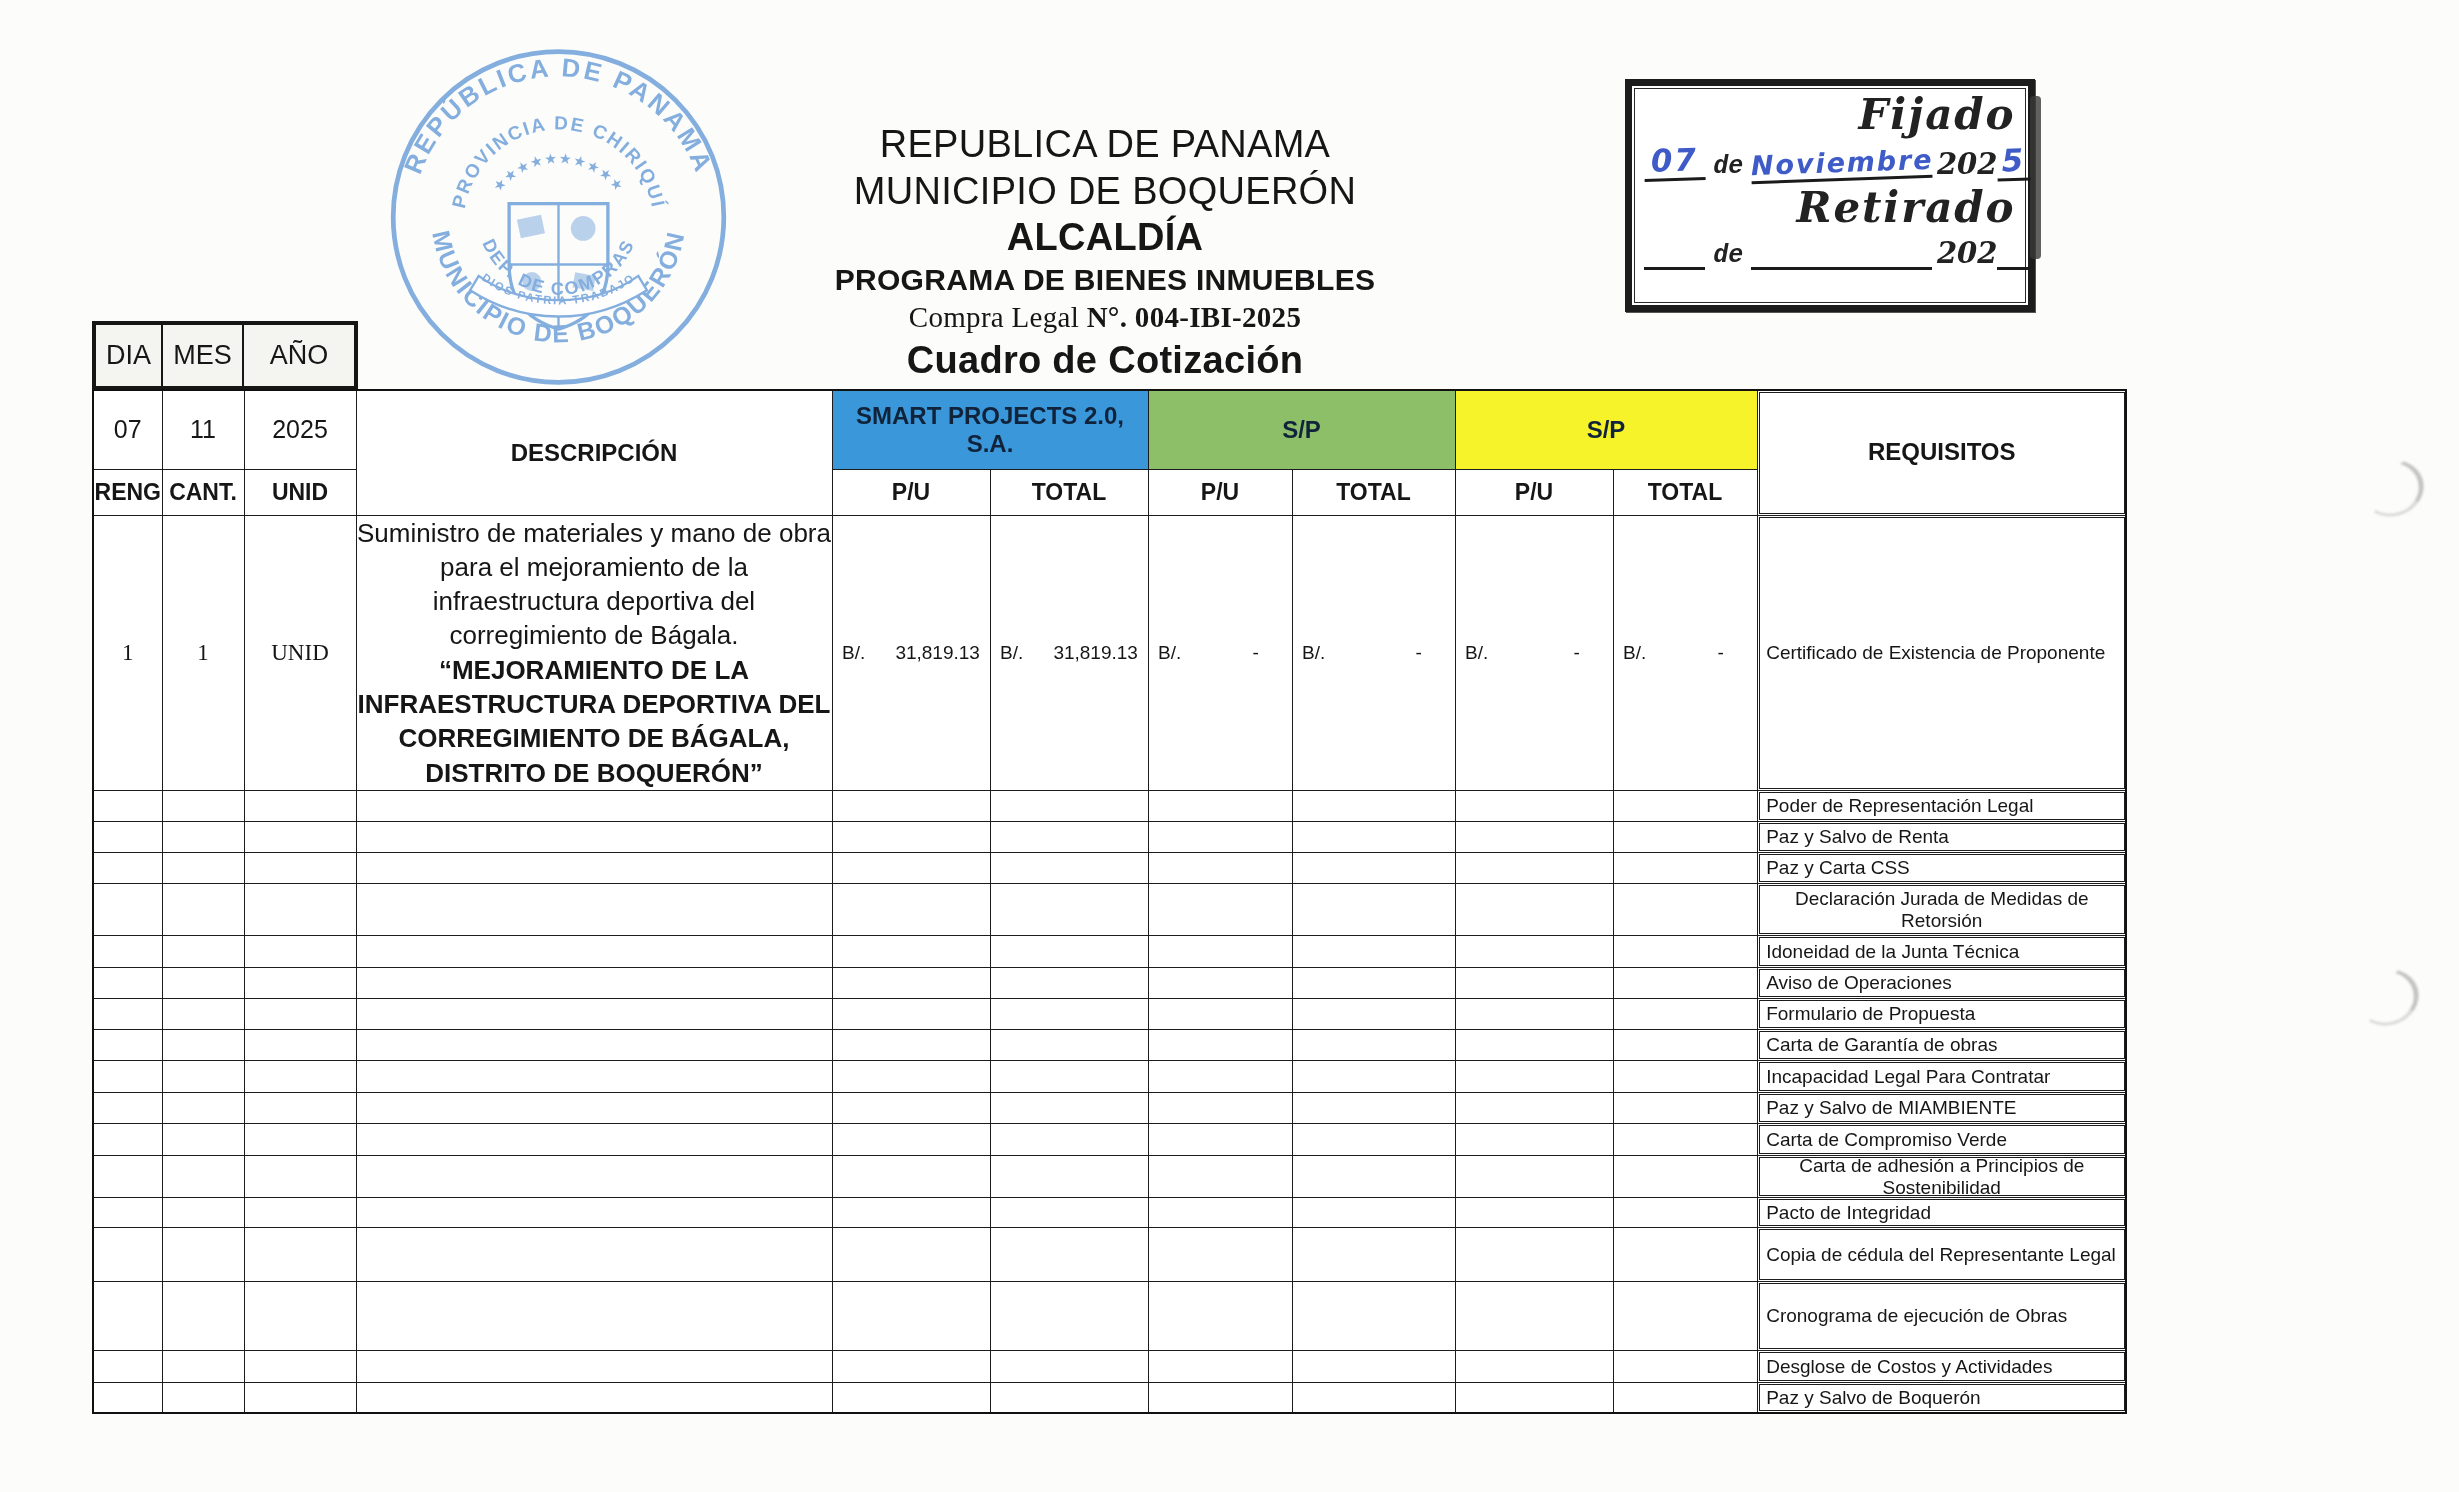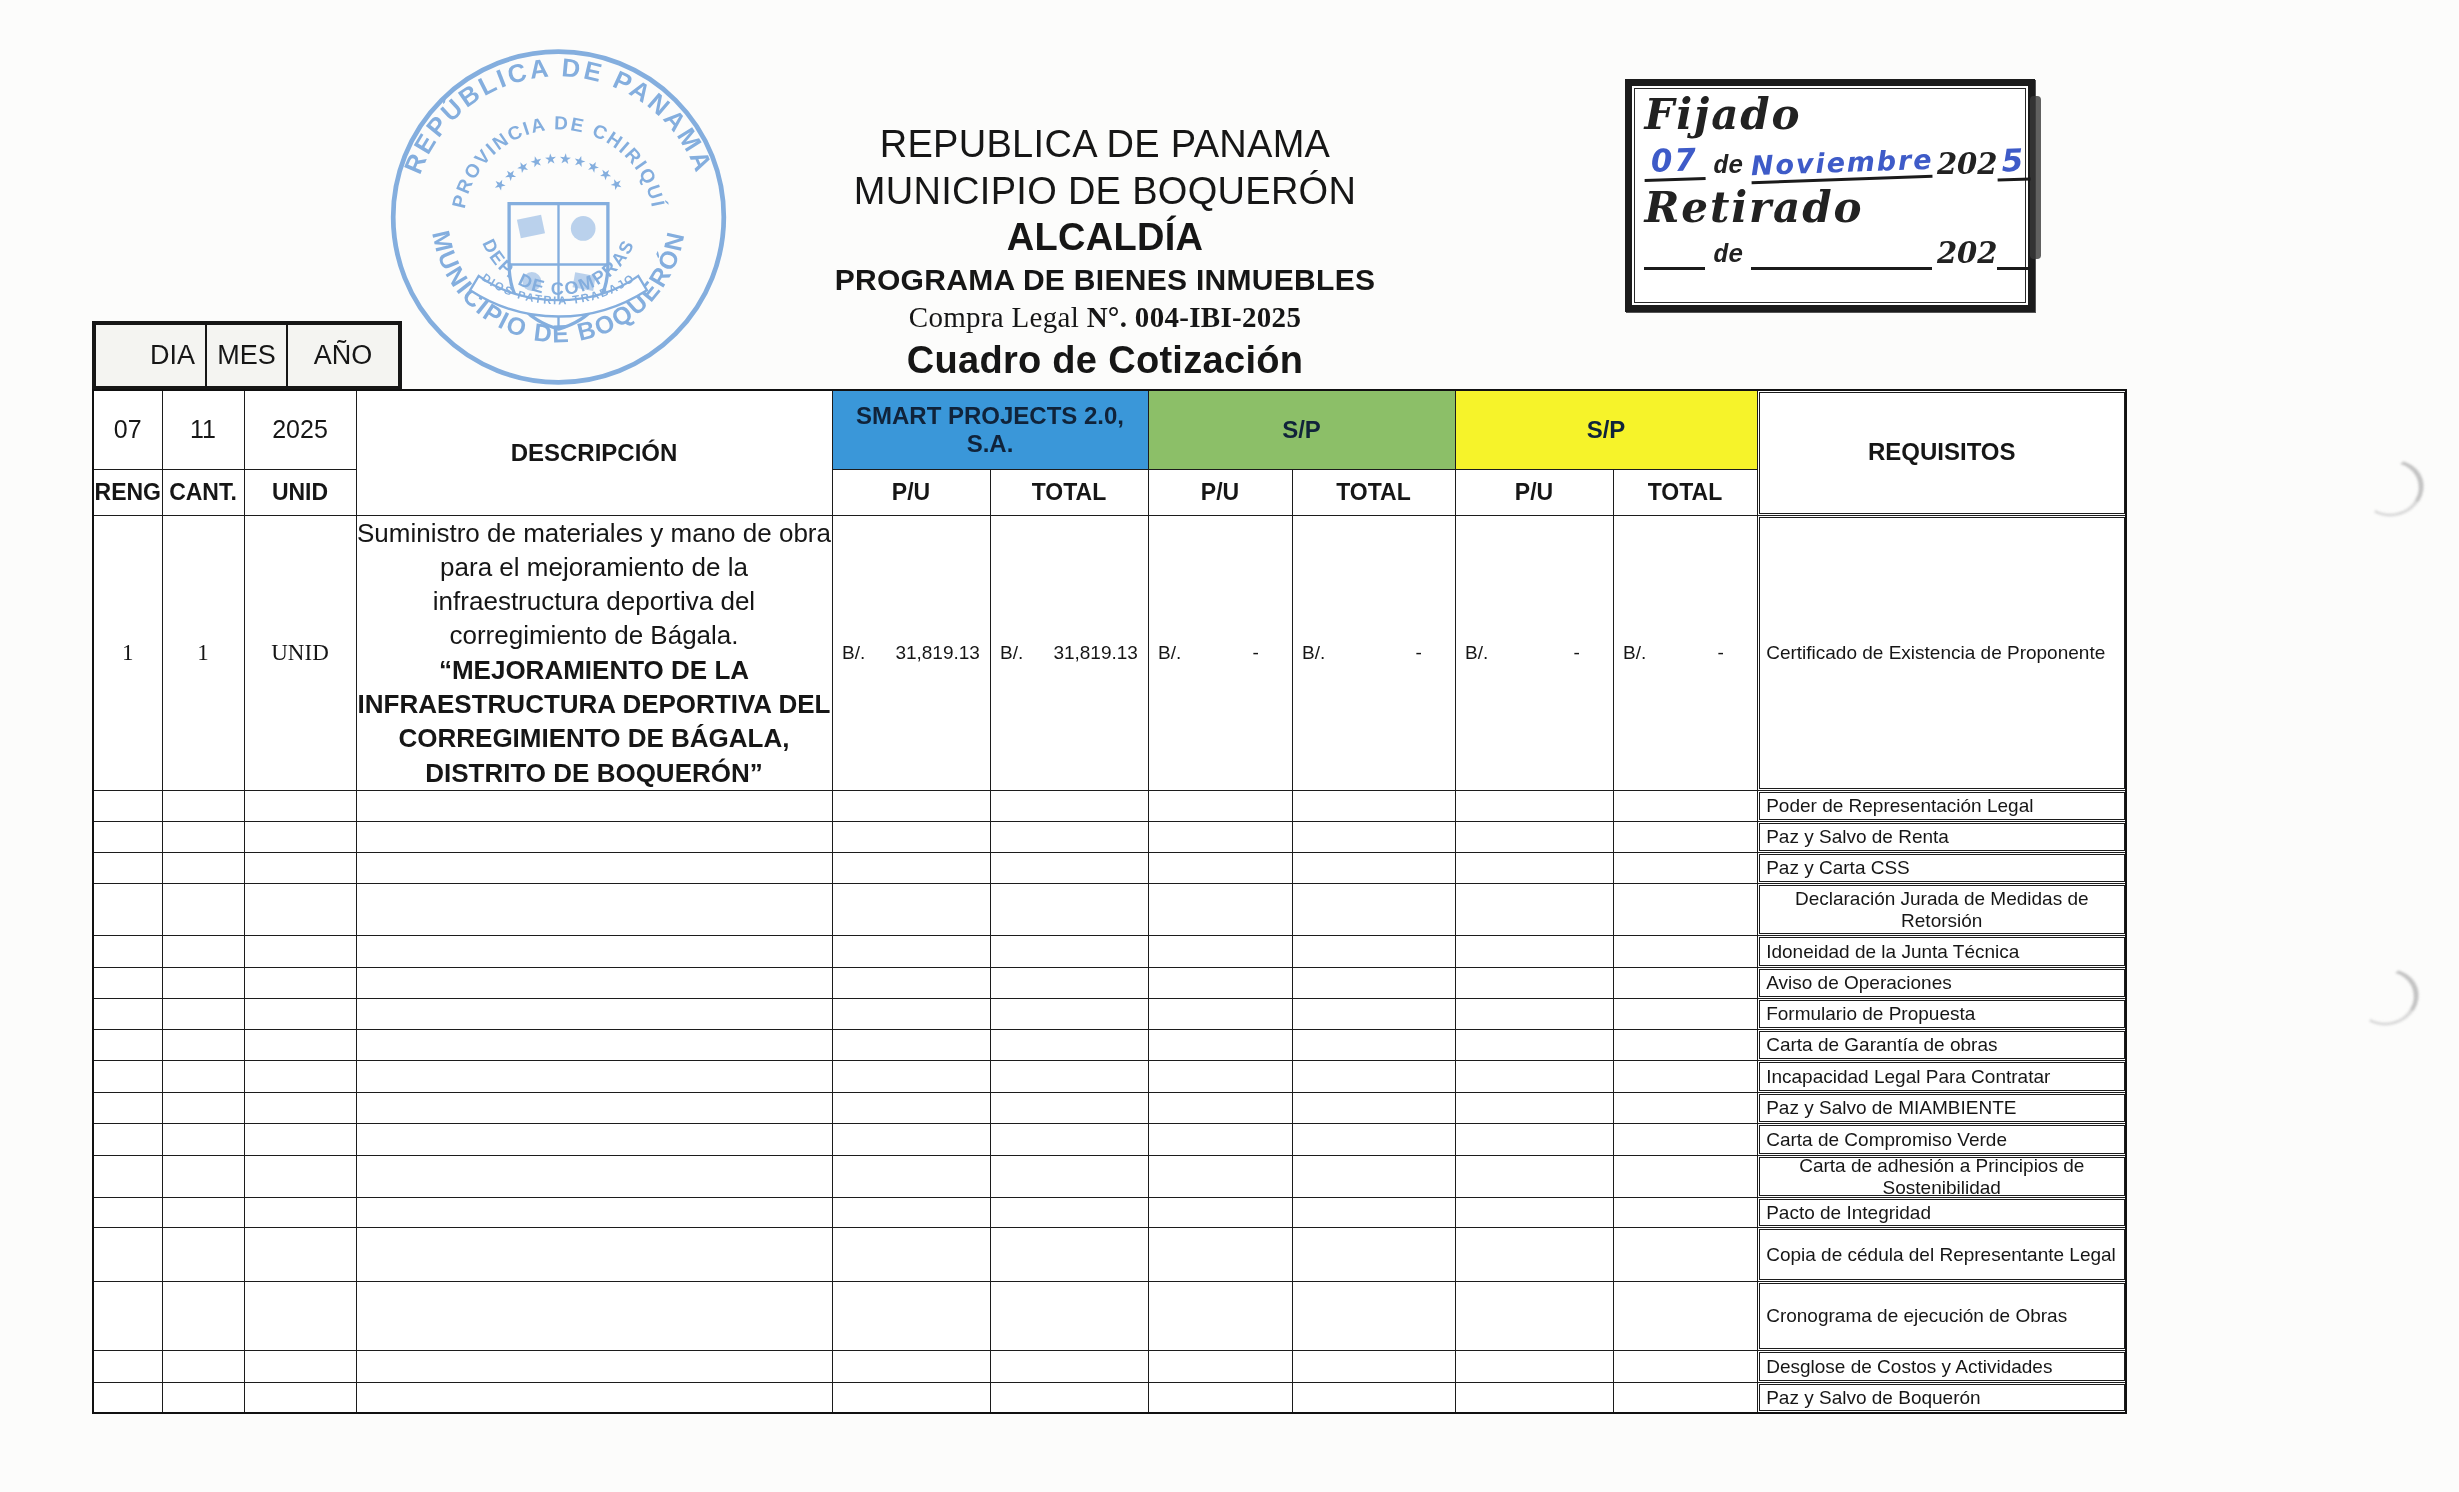--- a/index.html
+++ b/index.html
@@ -19,30 +19,30 @@
   .hdr .serif{font-family:"Liberation Serif", serif; font-size:29px;}
   .hdr .serif .num{font-weight:bold;}
   .hdr .l4{font-size:30px;}
 
   
   .stampbox{position:absolute; left:1625px; top:79px; width:396px; height:219px;
     border:7.7px solid #1c1c1c; background:#fff; box-shadow:1px 1px 0 #555;}
   .stampbox .inner{position:absolute; inset:1.9px; border:1px solid #2a2a2a; padding:3.8px 9.6px 1.9px 9.6px;}
   .stamp-streak{position:absolute; right:-13.4px; top:9.6px; width:11.5px; height:163px; background:#3a3a3a; border-radius:3.8px; opacity:.8;}
   .script{font-family:"DejaVu Serif", serif; font-style:italic; font-weight:bold; color:#222;}
-  .stamp-title{text-align:left; font-size:42px; letter-spacing:1.9px; line-height:1.05;}
+  .stamp-title{text-align:right; font-size:42px; letter-spacing:1.9px; line-height:1.05;}
   .stamp-line{display:flex; align-items:flex-end; justify-content:flex-start; margin-top:1.9px; height:42px;}
   .hand{font-family:"DejaVu Sans", sans-serif; font-style:italic; font-weight:bold; font-size:31px;
         transform:rotate(-2deg); letter-spacing:1.9px;}
   .u{border-bottom:3.8px solid #1b1b1b; text-align:center;}
   .de-word{font-family:Liberation Mono, monospace; font-style:italic; font-weight:bold; font-size:25px; margin:0 7.7px; color:#222;}
   .yr{font-family:"DejaVu Serif", serif; font-style:italic; font-weight:bold; font-size:29px; color:#222; margin-left:5px;}
 
   
-  .datebox{position:absolute; left:92px; top:321px; display:flex; border:4.8px solid #161616; background:#F4F4F1;padding-left:44px;}
+  .datebox{position:absolute; left:92px; top:321px; display:flex; border:4.8px solid #161616; background:#F4F4F1;}
   .datebox .dc{height:61px; display:flex; align-items:center; justify-content:center;
     font-size:27px; border-right:2.9px solid #161616;}
   .datebox .dc:last-child{border-right:none;}
   .dc.w1{width:65px;} .dc.w2{width:79px;} .dc.w3{width:110px;}
 
   
   table.quote{position:absolute; left:92px; top:389px; width:2032px;
     border-collapse:collapse; table-layout:fixed; background:#fff;}
   table.quote{border:2.9px solid #111;}
   table.quote td{border:1.9px solid #1c1c1c; vertical-align:middle; overflow:hidden; padding:0;}

